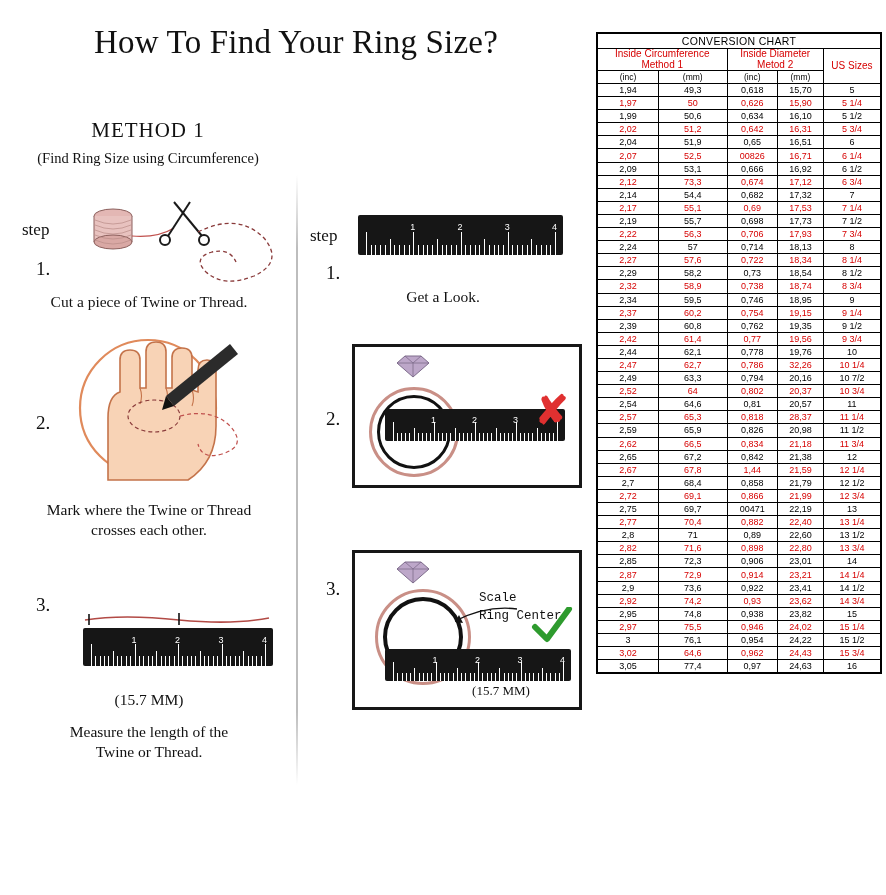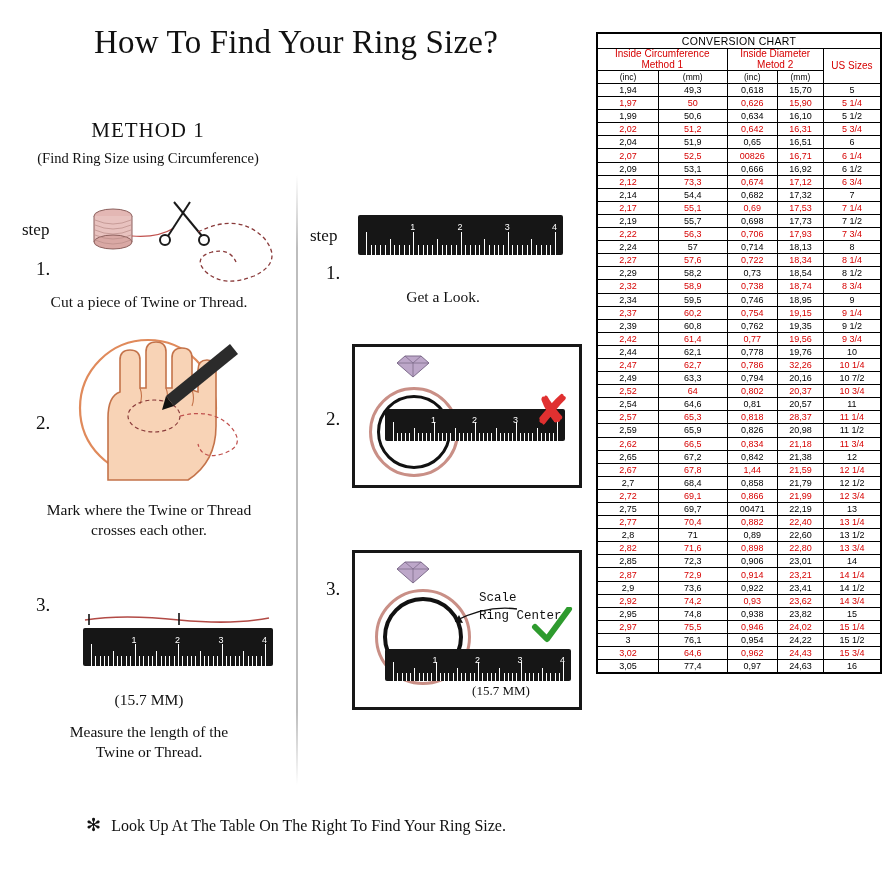--- a/index.html
+++ b/index.html
@@ -479,23 +479,20 @@
         <div class="lbl" style="left: 132.5px; top: 5.76px;">3</div>
         <div class="lbl" style="left: 175px; top: 5.76px;">4</div>
       </div>
     <svg style="position:absolute; left:176px; top:54px;" width="42" height="40">
       <path d="M4 20 L16 32 L38 2" stroke="#2e9b2e" stroke-width="6" fill="none" stroke-linecap="round" stroke-linejoin="round"></path>
     </svg>
     <div style="position:absolute; left:96px; top:130px; width:100px; text-align:center; font-size:13px;">(15.7 MM)</div>
   </div>
 
 
-  <div id="footer">
-    <span class="ast">✻</span><span>Look Up At The Table On The Right To Find Your Ring Size.</span>
-  </div>
 </div>
 
 <div id="chart">
   <table>
     <thead>
       <tr>
         <td class="ch-title" colspan="5">CONVERSION CHART</td>
       </tr>
       <tr>
         <td class="ch-head" colspan="2">

